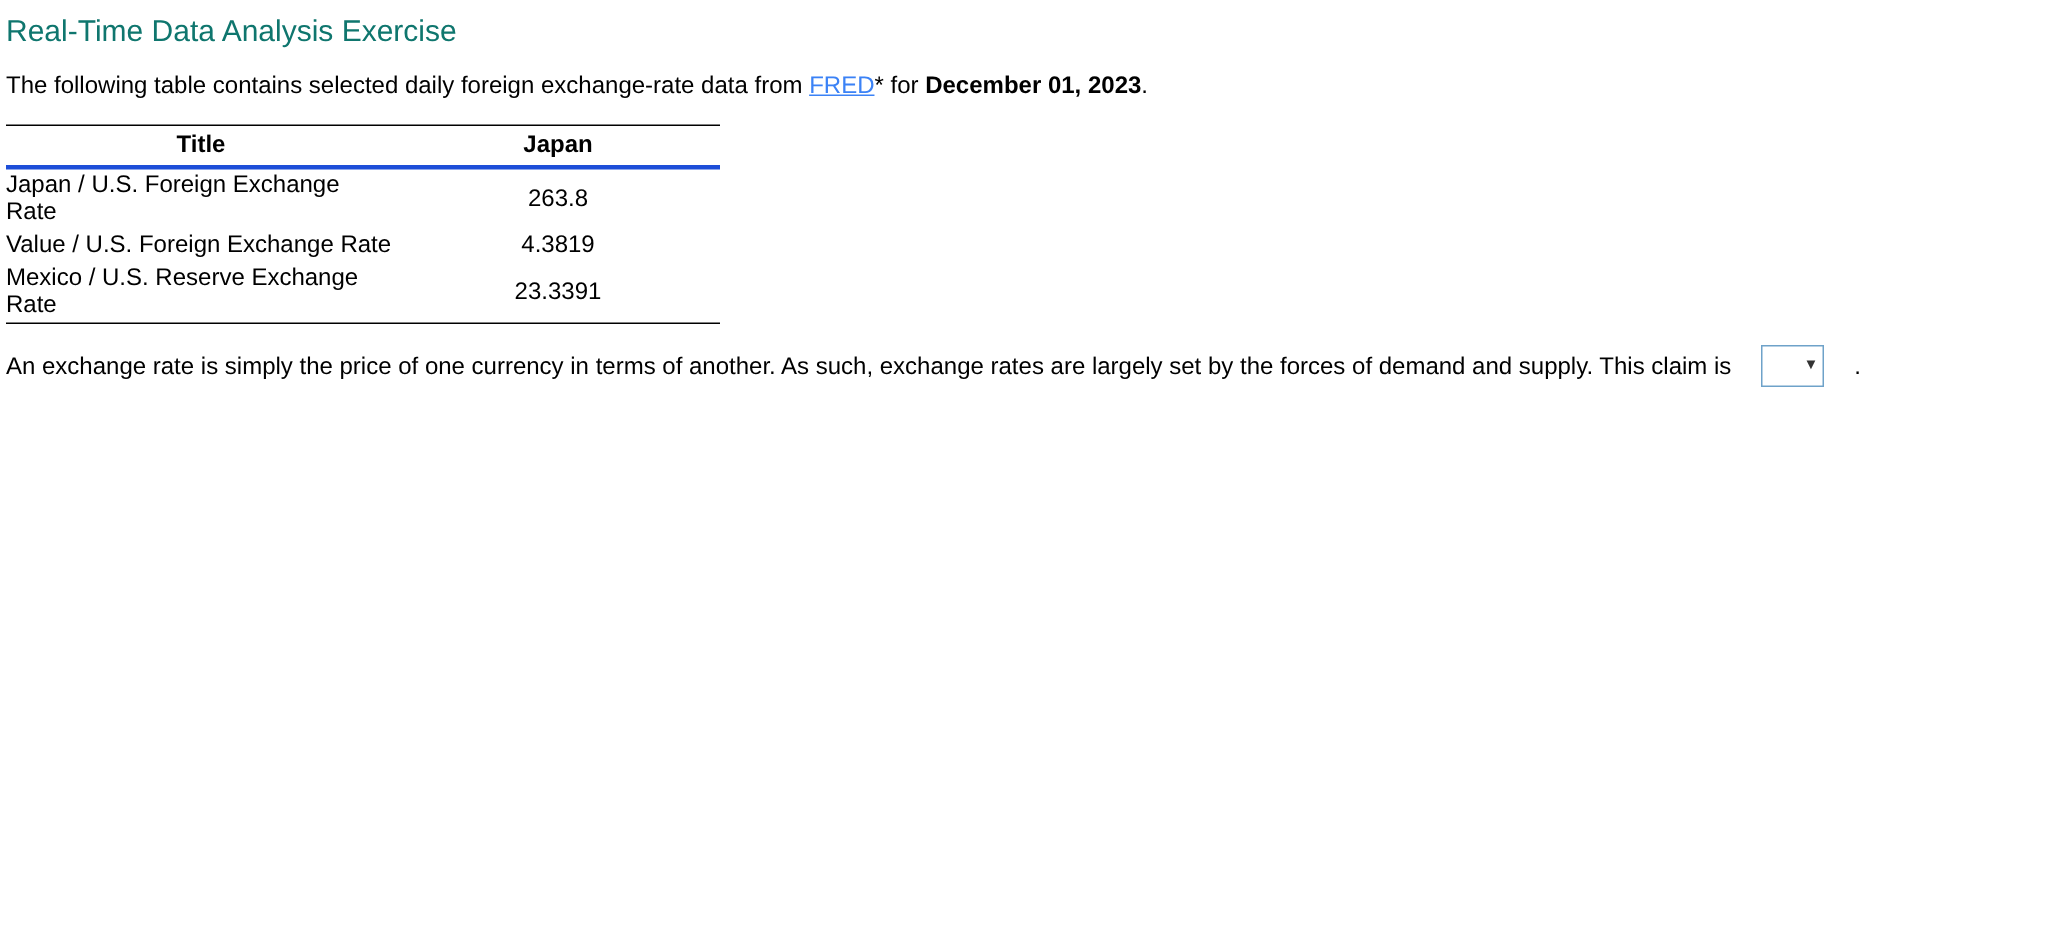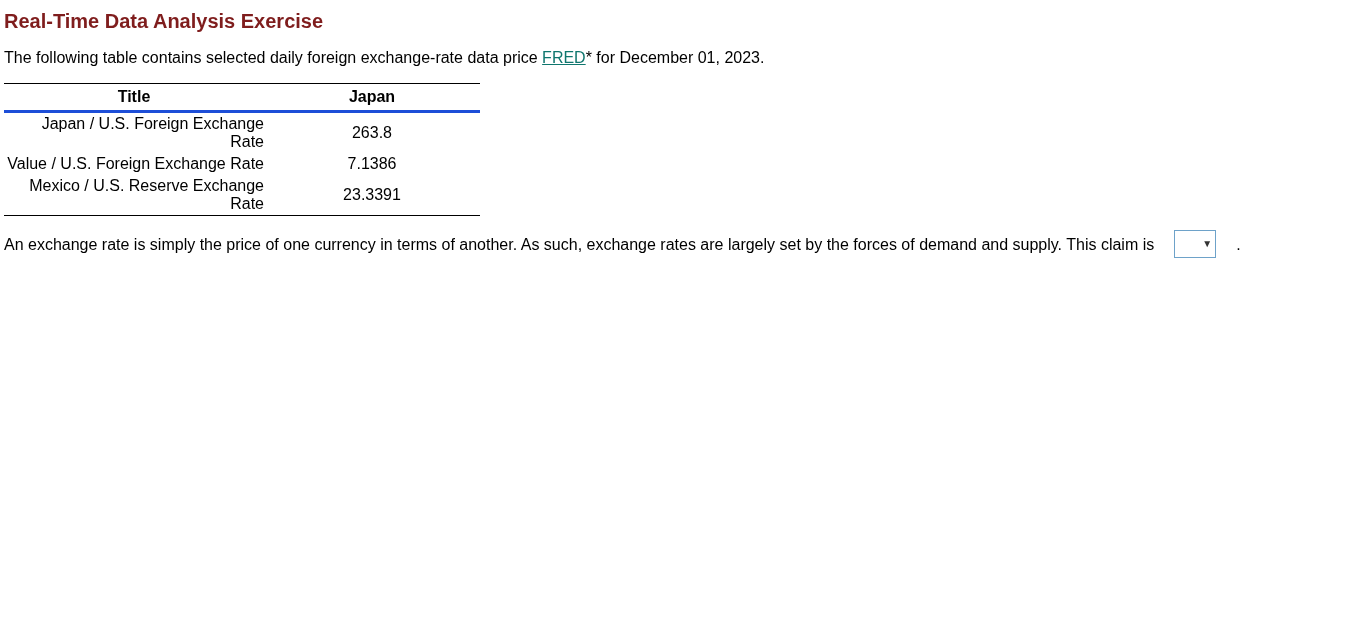--- a/index.html
+++ b/index.html
@@ -10,53 +10,53 @@
     font-size: 16px;
     color: #000000;
   }
   .page {
     padding: 10px 4px 0 4px;
     width: 1359px;
   }
   h3.title {
     margin: 0 0 14px 0;
     font-size: 20px;
-    font-weight: bold;
-    color: #7f1d1d;
+    font-weight: normal;
+    color: #0f766e;
   }
   p {
     margin: 0 0 14px 0;
     line-height: 1.4;
   }
   a.link {
-    color: #0f766e;
+    color: #3b82f6;
     text-decoration: underline;
   }
   strong {
-    font-weight: normal;
+    font-weight: bold;
   }
   table.data {
     border-collapse: collapse;
     width: 476px;
     margin-bottom: 14px;
   }
   table.data th {
     font-weight: bold;
     text-align: center;
     padding: 4px 6px 4px 0;
     border-top: 1px solid #000;
     border-bottom: 3px solid #1d4ed8;
   }
   table.data td {
     padding: 2px 6px 2px 0;
     vertical-align: middle;
   }
   table.data td.tcol {
     width: 260px;
-    text-align: right;
+    text-align: left;
   }
   table.data td.vcol {
     text-align: center;
   }
   table.data tr.lastrow td {
     border-bottom: 1px solid #000;
   }
   .question-line {
     display: flex;
     align-items: center;
@@ -92,38 +92,38 @@
   }
 </style>
 </head>
 <body>
 
 <div class="page">
 
   <h3 class="title">Real-Time Data Analysis Exercise</h3>
 
   <p>
-    <span>The following table contains selected daily foreign exchange-rate data price </span><a class="link" href="#">FRED</a><span>* for </span><strong>December 01, 2023</strong><span>.</span>
+    <span>The following table contains selected daily foreign exchange-rate data from </span><a class="link" href="#">FRED</a><span>* for </span><strong>December 01, 2023</strong><span>.</span>
   </p>
 
   <table class="data">
     <thead>
       <tr>
         <th>Title</th>
         <th>Japan</th>
       </tr>
     </thead>
     <tbody>
       <tr>
         <td class="tcol">Japan / U.S. Foreign Exchange Rate</td>
         <td class="vcol">263.8</td>
       </tr>
       <tr>
         <td class="tcol">Value / U.S. Foreign Exchange Rate</td>
-        <td class="vcol">7.1386</td>
+        <td class="vcol">4.3819</td>
       </tr>
       <tr class="lastrow">
         <td class="tcol">Mexico / U.S. Reserve Exchange Rate</td>
         <td class="vcol">23.3391</td>
       </tr>
     </tbody>
   </table>
 
 
   <div class="question-line">

